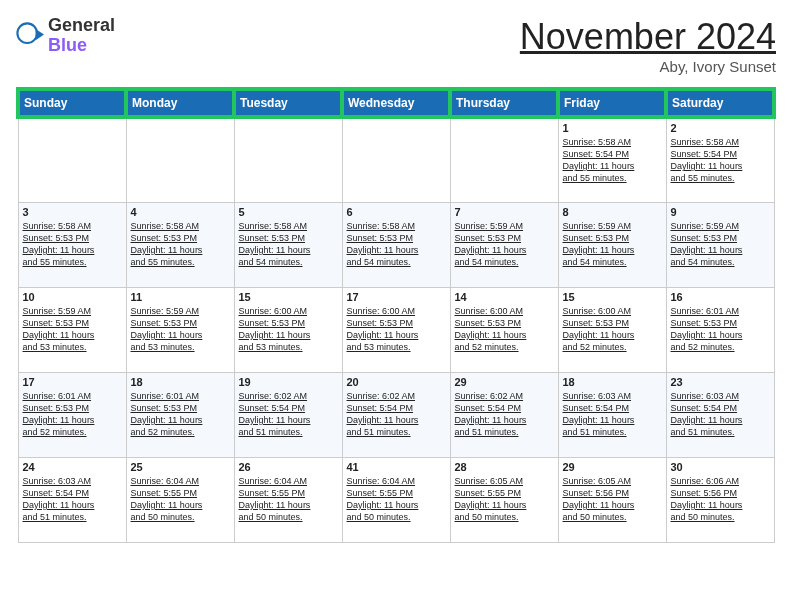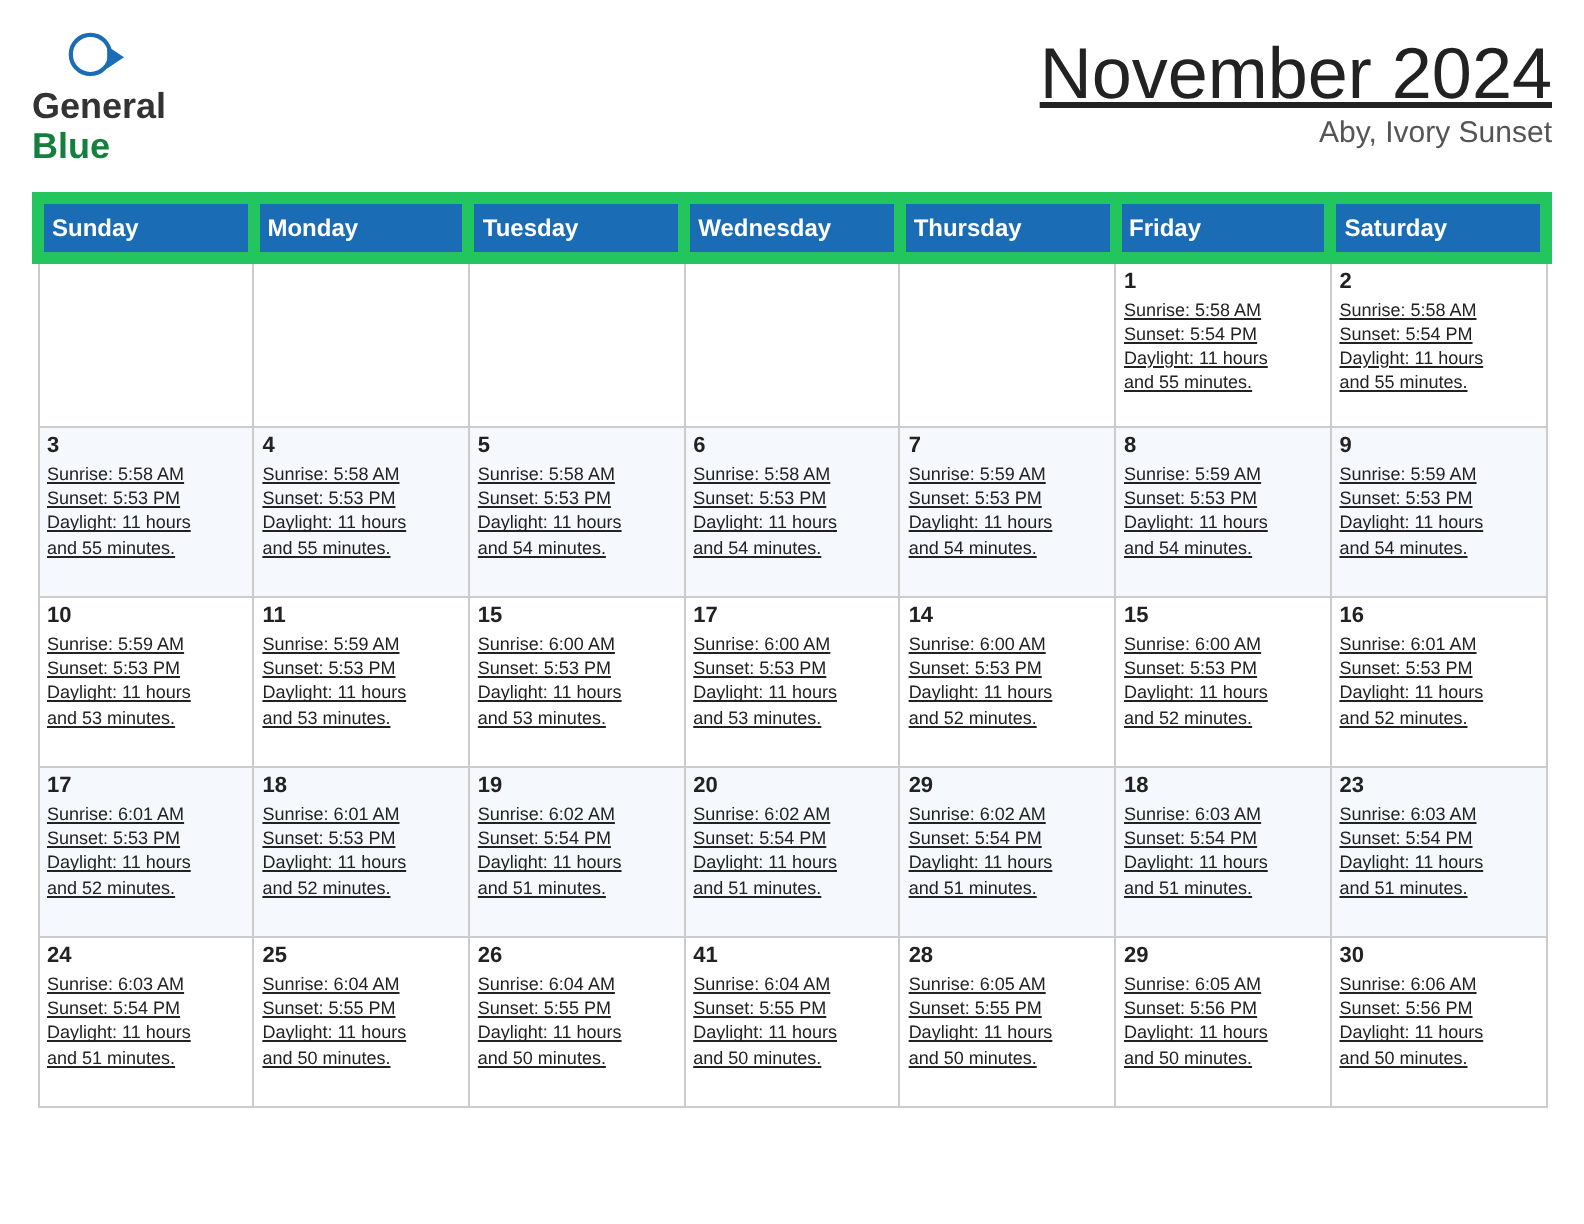--- a/index.html
+++ b/index.html
@@ -12,31 +12,30 @@
     }
     .header {
       display: flex;
       justify-content: space-between;
       align-items: flex-start;
       margin-bottom: 12px;
     }
     .logo {
       display: flex;
       align-items: center;
-      flex-direction: column;
     }
     .logo-text {
       display: flex;
       flex-direction: column;
       font-size: 18px;
       font-weight: bold;
       line-height: 1.1;
     }
     .logo-general { color: #333; }
-    .logo-blue { color: #15803d; }
+    .logo-blue { color: #8b5cf6; }
     .logo-icon {
       width: 28px;
       height: 28px;
       margin-right: 4px;
     }
     .title-block {
       text-align: right;
     }
     .month-title {
       font-size: 36px;
@@ -51,21 +50,21 @@
     table {
       width: 100%;
       border-collapse: collapse;
     }
     thead th {
       background-color: #1a6cb5;
       color: #fff;
       font-size: 12px;
       padding: 5px 4px;
       text-align: left;
-      border: 6px solid #22c55e;
+      border: 4px solid #22c55e;
     }
     td {
       vertical-align: top;
       border: 1px solid #ccc;
       padding: 3px 4px;
       font-size: 9.5px;
       color: #222;
       width: calc(100% / 7);
       background: #fff;
       min-height: 80px;

